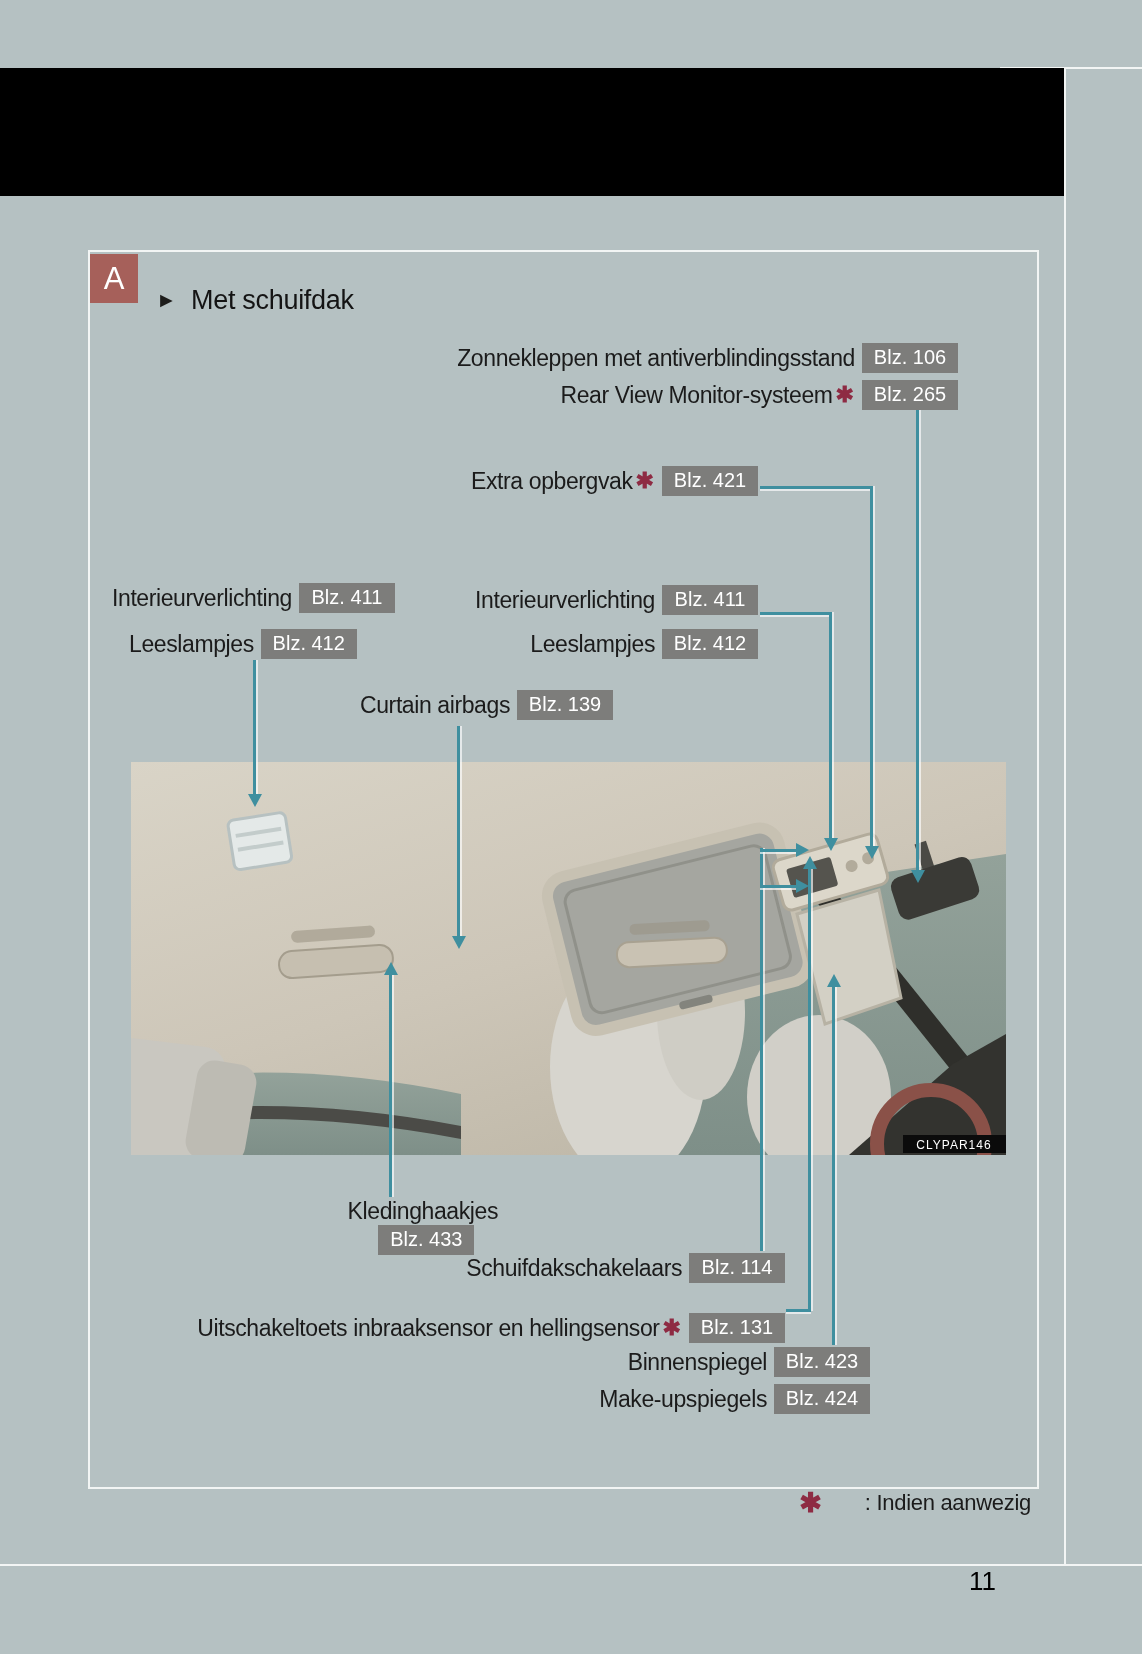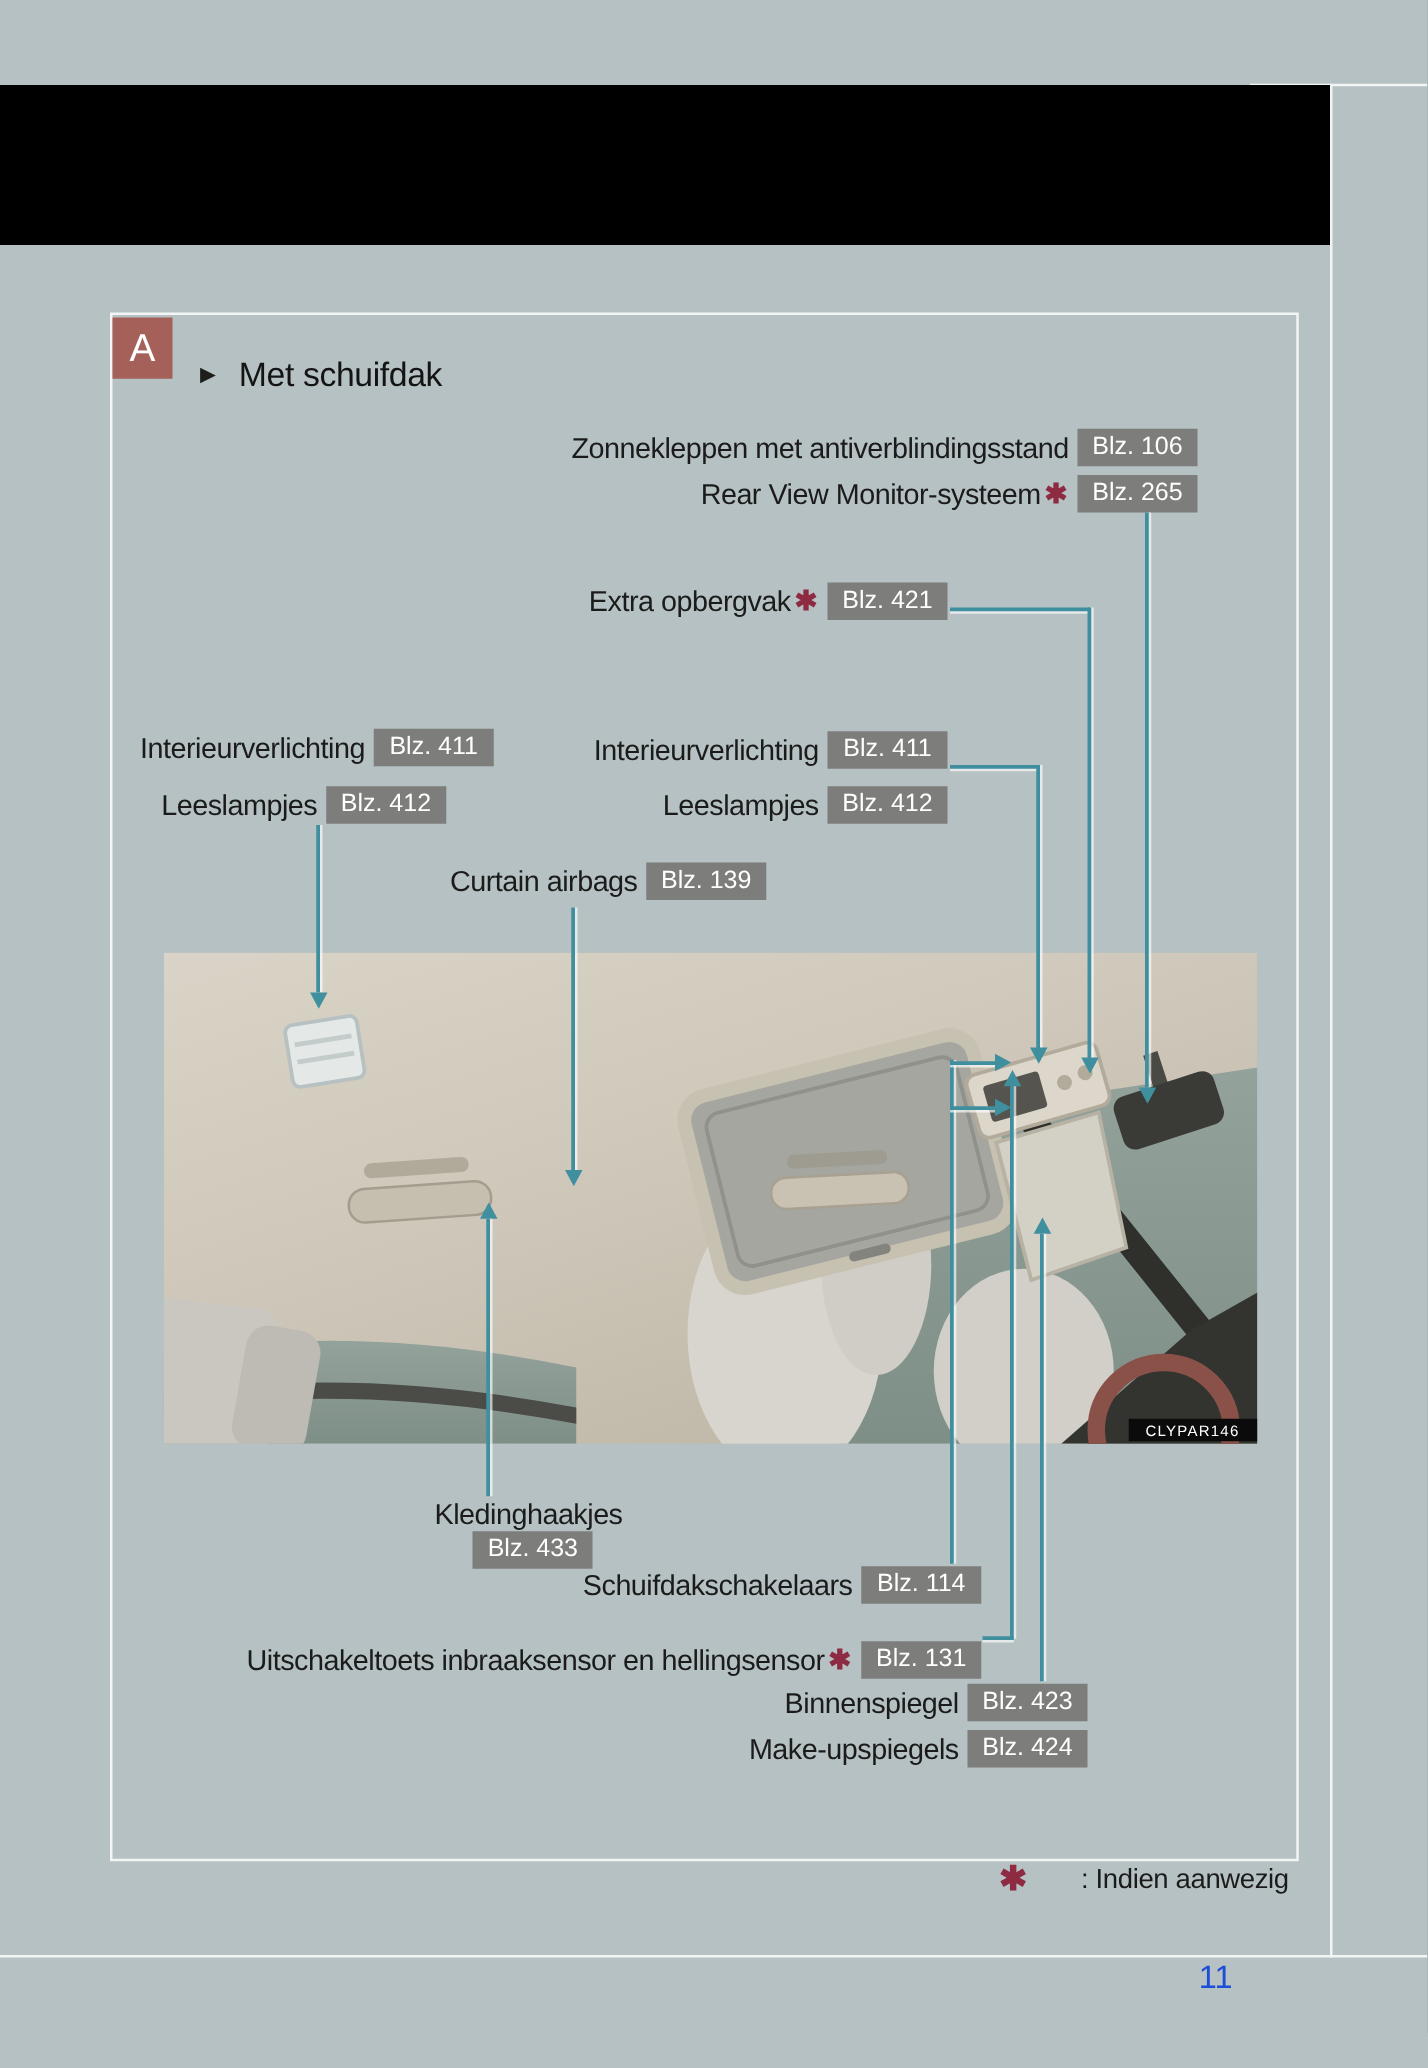--- a/index.html
+++ b/index.html
@@ -37,21 +37,21 @@
   .arr-down{position:absolute; width:0; height:0; border-left:7px solid transparent; border-right:7px solid transparent; border-top:13px solid #3f8f9f;}
   .arr-up{position:absolute; width:0; height:0; border-left:7px solid transparent; border-right:7px solid transparent; border-bottom:13px solid #3f8f9f;}
   .arr-right{position:absolute; width:0; height:0; border-top:7px solid transparent; border-bottom:7px solid transparent; border-left:13px solid #3f8f9f;}
   .lines{position:absolute; left:0; top:0; z-index:5;}
 
   .photo{position:absolute; left:131px; top:762px; width:875px; height:506px; overflow:hidden; z-index:1;}
 
   .footnote{position:absolute; right:111px; top:1487px; display:flex; align-items:center; white-space:nowrap;}
   .footnote .star{font-size:27px; color:#8e2b43; font-weight:bold; margin-right:3px;}
   .footnote .txt{font-size:22px; color:#1b1b1b; letter-spacing:-0.3px;margin-left:40px;}
-  .page-number{position:absolute; right:156px; top:1566px; font-size:26px; color:#1d4ed8;}
+  .page-number{position:absolute; right:146px; top:1566px; font-size:26px; color:#000000;}
 </style>
 </head>
 <body>
 
 <div class="page">
 
   <div class="frame-line frame-top"></div>
   <div class="banner"></div>
   <div class="frame-line frame-right"></div>
   <div class="frame-line frame-bottom"></div>

